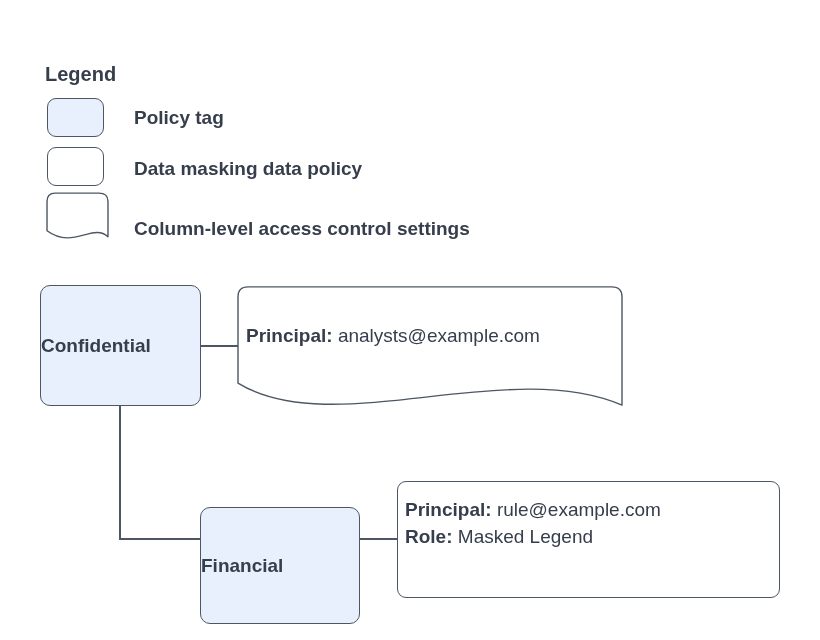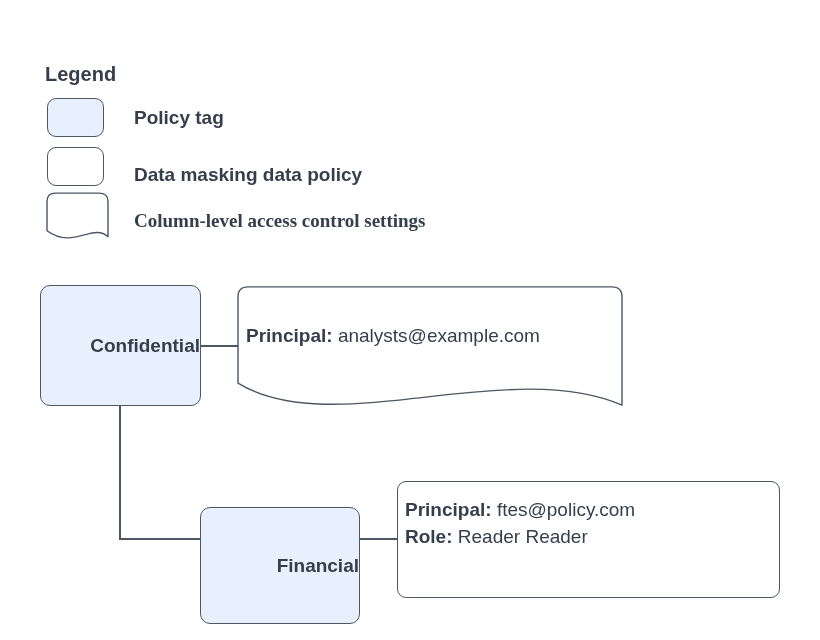--- a/index.html
+++ b/index.html
@@ -19,21 +19,21 @@
   .legend-title{left:45px;top:63px;font-size:20px;font-weight:bold;}
   .swatch-rect{
     width:57px;height:39px;border:1.5px solid var(--stroke);border-radius:9px;
     box-sizing:border-box;background:var(--shape-fill);
   }
   .swatch-blue{background:var(--node-fill);}
   .legend-label{font-size:19px;font-weight:bold;white-space:nowrap;text-align:right;}
   
   .policy-node{
     background:var(--node-fill);border:1.5px solid var(--stroke);border-radius:10px;
-    box-sizing:border-box;display:flex;align-items:center;justify-content:flex-end;
+    box-sizing:border-box;display:flex;align-items:center;justify-content:flex-start;
     font-size:19px;font-weight:bold;
   }
   
   .doc-svg path, .swatch-doc path{
     fill:var(--shape-fill);stroke:var(--stroke);stroke-width:1.4;
     stroke-linejoin:round;vector-effect:non-scaling-stroke;
   }
   .card-rect{
     background:var(--shape-fill);border:1.5px solid var(--stroke);border-radius:9px;
     box-sizing:border-box;
@@ -53,26 +53,26 @@
   <div class="abs legend-title">Legend</div>
 
   <div class="abs" style="left:47px;top:98px;">
     <div class="swatch-rect swatch-blue"></div>
   </div>
   <div class="abs legend-label" style="left:134px;top:107px;">Policy tag</div>
 
   <div class="abs" style="left:47px;top:147px;">
     <div class="swatch-rect"></div>
   </div>
-  <div class="abs legend-label" style="left:134px;top:164px;">Data masking data policy</div>
+  <div class="abs legend-label" style="left:134px;top:158px;">Data masking data policy</div>
 
   <svg class="abs swatch-doc" style="left:46px;top:192px;" width="63" height="49" viewBox="0 0 62 48" aria-hidden="true">
     <path d="M 9 1 H 52 Q 61 1 61 9 V 44 C 46 30 27 57 1 38 V 9 Q 1 1 9 1 Z"></path>
   </svg>
-  <div class="abs legend-label" style="left:134px;top:210px;font-family:Liberation Serif, serif;">Column-level access control settings</div>
+  <div class="abs legend-label" style="left:134px;top:218px;">Column-level access control settings</div>
 
   <div class="abs edge edge-h" style="left:201px;top:345px;width:37px;"></div>
   <div class="abs edge edge-v" style="left:119px;top:406px;height:133px;"></div>
   <div class="abs edge edge-h" style="left:119px;top:538px;width:81px;"></div>
   <div class="abs edge edge-h" style="left:360px;top:538px;width:37px;"></div>
 
   <div class="abs policy-node" style="left:40px;top:285px;width:161px;height:121px;">
     <span>Confidential</span>
   </div>
 
@@ -82,17 +82,17 @@
   <div class="abs card-text" style="left:246px;top:322px;">
     <div><span class="lbl">Principal:</span><span>analysts@example.com</span></div>
   </div>
 
   <div class="abs policy-node" style="left:200px;top:507px;width:160px;height:117px;">
     <span>Financial</span>
   </div>
 
   <div class="abs card-rect" style="left:397px;top:481px;width:383px;height:117px;"></div>
   <div class="abs card-text" style="left:405px;top:496px;">
-    <div><span class="lbl">Principal:</span><span>ftes@policy.com</span></div>
-    <div><span class="lbl">Role:</span><span>Reader Reader</span></div>
+    <div><span class="lbl">Principal:</span><span>rule@example.com</span></div>
+    <div><span class="lbl">Role:</span><span>Masked Legend</span></div>
   </div>
 
 </div>
 
 </body></html>

